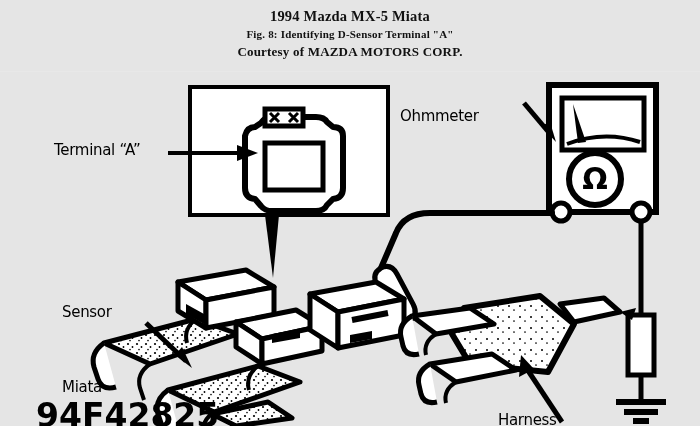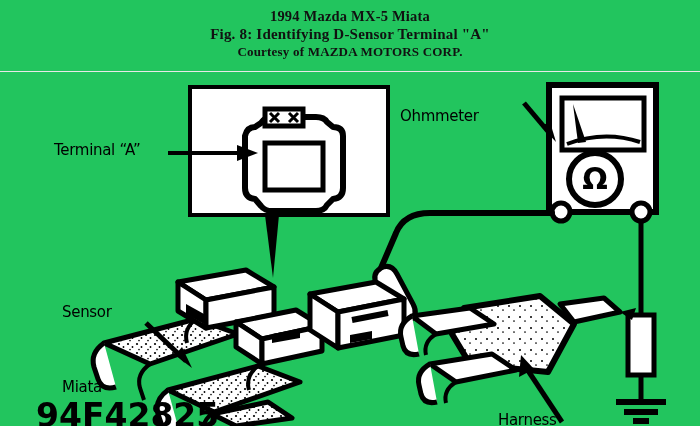--- a/index.html
+++ b/index.html
@@ -7,21 +7,21 @@
     padding: 0;
     background: #ffffff;
   }
   body {
     font-family: "Liberation Sans", sans-serif;
   }
   #page {
     position: relative;
     width: 700px;
     height: 426px;
-    background: #22c55e;
+    background: #e5e5e5;
     overflow: hidden;
   }
   
   #header {
     position: absolute;
     left: 0;
     top: 0;
     width: 700px;
     height: 72px;
     text-align: center;
@@ -29,21 +29,21 @@
     box-sizing: border-box;
   }
   #header .hline {
     font-family: "Liberation Serif", serif;
     font-weight: bold;
     color: #111111;
     line-height: 18px;
     letter-spacing: 0.2px;
   }
   #header .l1 { font-size: 14.5px; }
-  #header .l2 { font-size: 15px; }
+  #header .l2 { font-size: 11px; }
   #header .l3 { font-size: 13px; }
   #divider {
     position: absolute;
     left: 0;
     top: 71px;
     width: 700px;
     height: 1px;
     background: #e8e8e8;
   }
   

